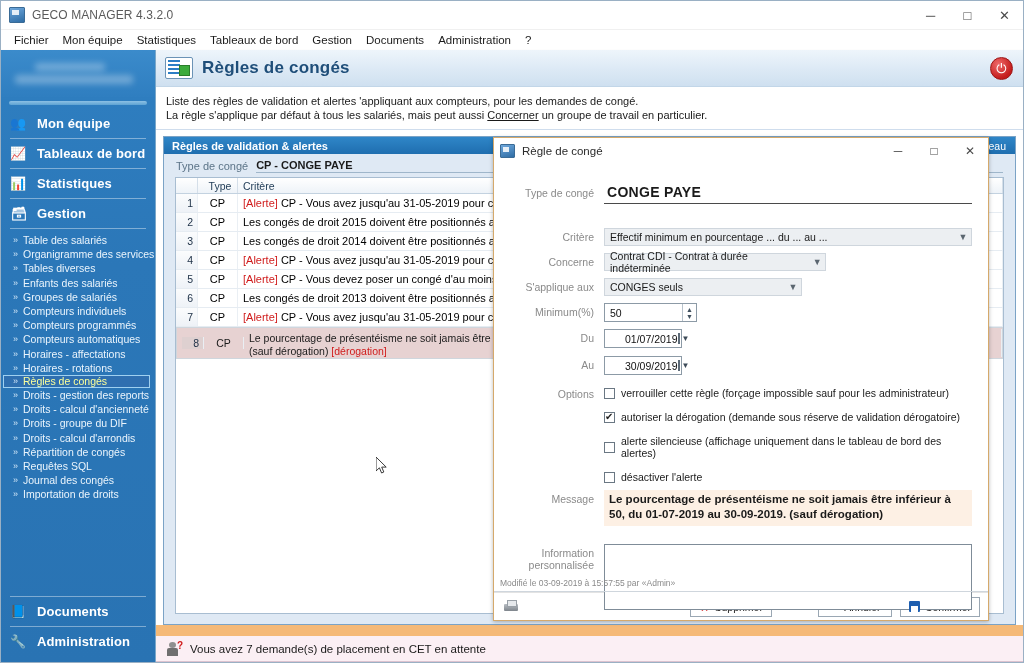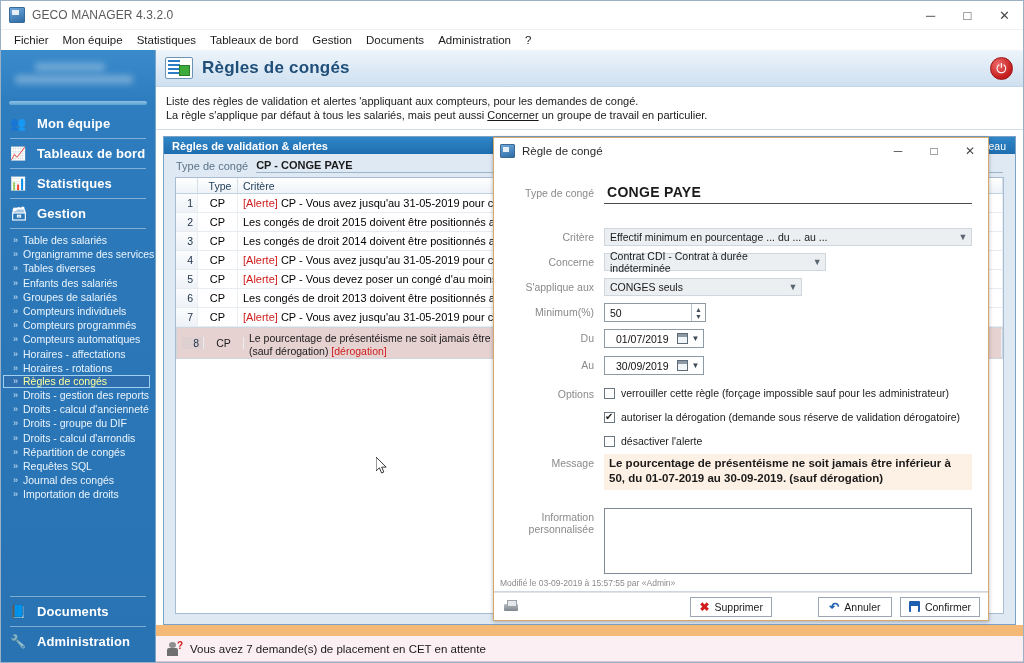--- a/index.html
+++ b/index.html
@@ -275,31 +275,31 @@
     height:18px; background:#eceff2; border:1px solid #cfd6dd;
     display:flex; align-items:center; padding:0 0 0 5px;
     font-size:10.5px; color:#1a1a1a;
   }
   .sel .arrow { margin-left:auto; width:16px; text-align:center; color:#5b6670; font-size:9px; }
   .sel.w-full { flex:1; }
   .sel.w-med { width:222px; }
   .sel.w-small { width:198px; }
 
   .num-input {
-    width:102px; height:19px; border:1px solid #8c9aa6; background:#ffffff;
+    width:93px; height:19px; border:1px solid #8c9aa6; background:#ffffff;
     display:flex; align-items:center; padding-left:5px; font-size:10.5px; color:#111;
   }
   .num-input .spin {
     margin-left:auto; width:14px; height:17px; border-left:1px solid #b9c3cc;
     display:flex; flex-direction:column; align-items:center; justify-content:center;
     color:#40505e; font-size:7px; line-height:7px;
   }
   .date-input {
-    width:100px; height:19px; border:1px solid #8c9aa6; background:#ffffff;
-    display:flex; align-items:center; padding-left:11px; font-size:10.5px; color:#111;
+    width:78px; height:19px; border:1px solid #8c9aa6; background:#ffffff;
+    display:flex; align-items:center; padding-left:20px; font-size:10.5px; color:#111;
   }
   .date-input .cal {
     margin-left:auto; margin-right:2px; width:11px; height:11px;
     border:1px solid #5d6b78; background:#f3f6f9; position:relative;
   }
   .date-input .cal:before{
     content:""; position:absolute; left:0; top:0; right:0; height:3px; background:#8d9aa6;
   }
   .date-input .drop { width:11px; text-align:center; color:#3c4a57; font-size:8px; margin-right:2px; }
 
@@ -682,20 +682,24 @@
           <label class="opt">
             <span class="cb"></span>
             <span>verrouiller cette règle (forçage impossible sauf pour les administrateur)</span>
           </label>
           <label class="opt">
             <span class="cb checked"></span>
             <span>autoriser la dérogation (demande sous réserve de validation dérogatoire)</span>
           </label>
           <label class="opt">
             <span class="cb"></span>
+            <span>alerte silencieuse (affichage uniquement dans le tableau de bord des alertes)</span>
+          </label>
+          <label class="opt">
+            <span class="cb"></span>
             <span>désactiver l'alerte</span>
           </label>
         </div>
       </div>
 
       <div class="frow" style="margin-bottom:18px;">
         <div class="flab">Message</div>
         <div class="msgbox">Le pourcentage de présentéisme ne soit jamais être inférieur à 50, du 01-07-2019 au 30-09-2019. (sauf dérogation)</div>
       </div>
 

